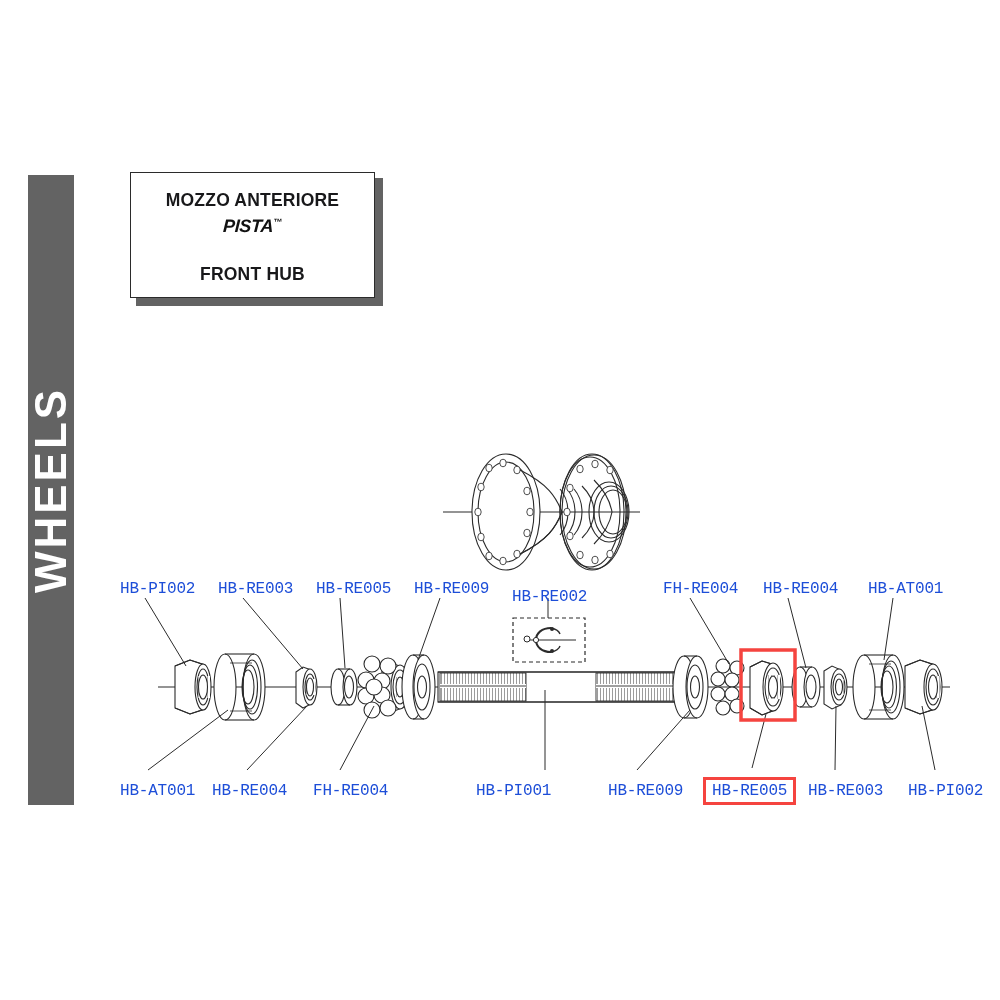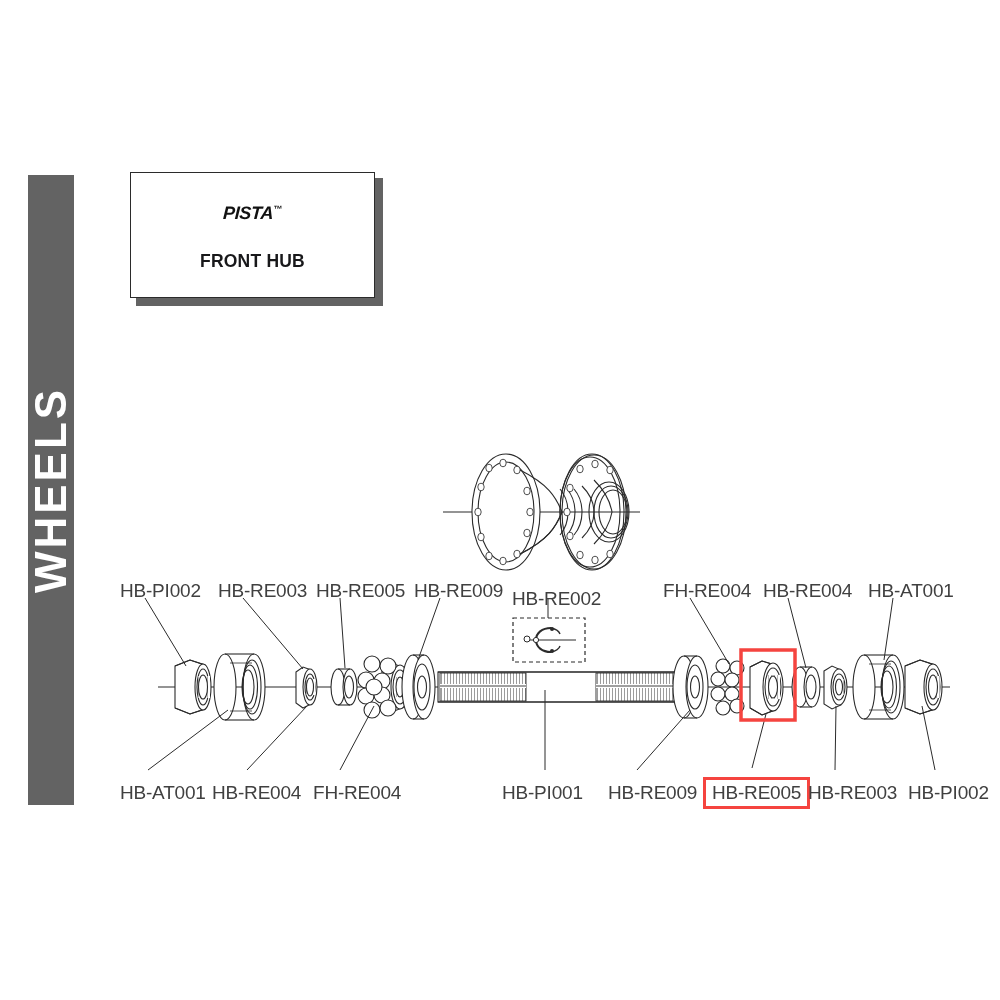--- a/index.html
+++ b/index.html
@@ -112,23 +112,23 @@
   #diagram {
     position: absolute;
     left: 0;
     top: 0;
     width: 1000px;
     height: 1000px;
   }
 
   .lbl {
     position: absolute;
-    font-family: Liberation Sans, sans-serif;
-    font-size: 19px;
-    color: #404040;
+    font-family: Liberation Mono, monospace;
+    font-size: 16px;
+    color: #1d4ed8;
     white-space: nowrap;
     letter-spacing: -0.2px;
   }
   .lbl.hl {
     border: 3px solid #f5443f;
     padding: 2px 6px;
     margin-left: -7px;
     margin-top: -5px;
   }
 </style>
@@ -137,20 +137,21 @@
 
 <div id="page">
 
   <div class="sidebar-bar"></div>
   <div class="sidebar-label">
     <span>WHEELS</span>
   </div>
 
   <div class="title-shadow"></div>
   <div class="title-card">
+    <div class="title-line1">MOZZO ANTERIORE</div>
     <div class="title-line2">
       <span>PISTA</span><span class="tm">™</span>
     </div>
     <div class="title-line3">FRONT HUB</div>
   </div>
 
   <svg id="diagram" viewBox="0 0 1000 1000" xmlns="http://www.w3.org/2000/svg">
     <defs>
       <pattern id="thread" width="4" height="6" patternUnits="userSpaceOnUse" patternTransform="rotate(0)">
         <rect width="4" height="6" fill="#ffffff"></rect>
@@ -418,20 +419,20 @@
     <div class="lbl" style="left:512px; top:588px;">HB-RE002</div>
     <div class="lbl" style="left:663px; top:580px;">FH-RE004</div>
     <div class="lbl" style="left:763px; top:580px;">HB-RE004</div>
     <div class="lbl" style="left:868px; top:580px;">HB-AT001</div>
   </div>
 
   <div>
     <div class="lbl" style="left:120px; top:782px;">HB-AT001</div>
     <div class="lbl" style="left:212px; top:782px;">HB-RE004</div>
     <div class="lbl" style="left:313px; top:782px;">FH-RE004</div>
-    <div class="lbl" style="left:502px; top:782px;">HB-PI001</div>
+    <div class="lbl" style="left:476px; top:782px;">HB-PI001</div>
     <div class="lbl" style="left:608px; top:782px;">HB-RE009</div>
     <div class="lbl hl" style="left:710px; top:782px;">HB-RE005</div>
     <div class="lbl" style="left:808px; top:782px;">HB-RE003</div>
     <div class="lbl" style="left:908px; top:782px;">HB-PI002</div>
   </div>
 
 </div>
 
 </body></html>

